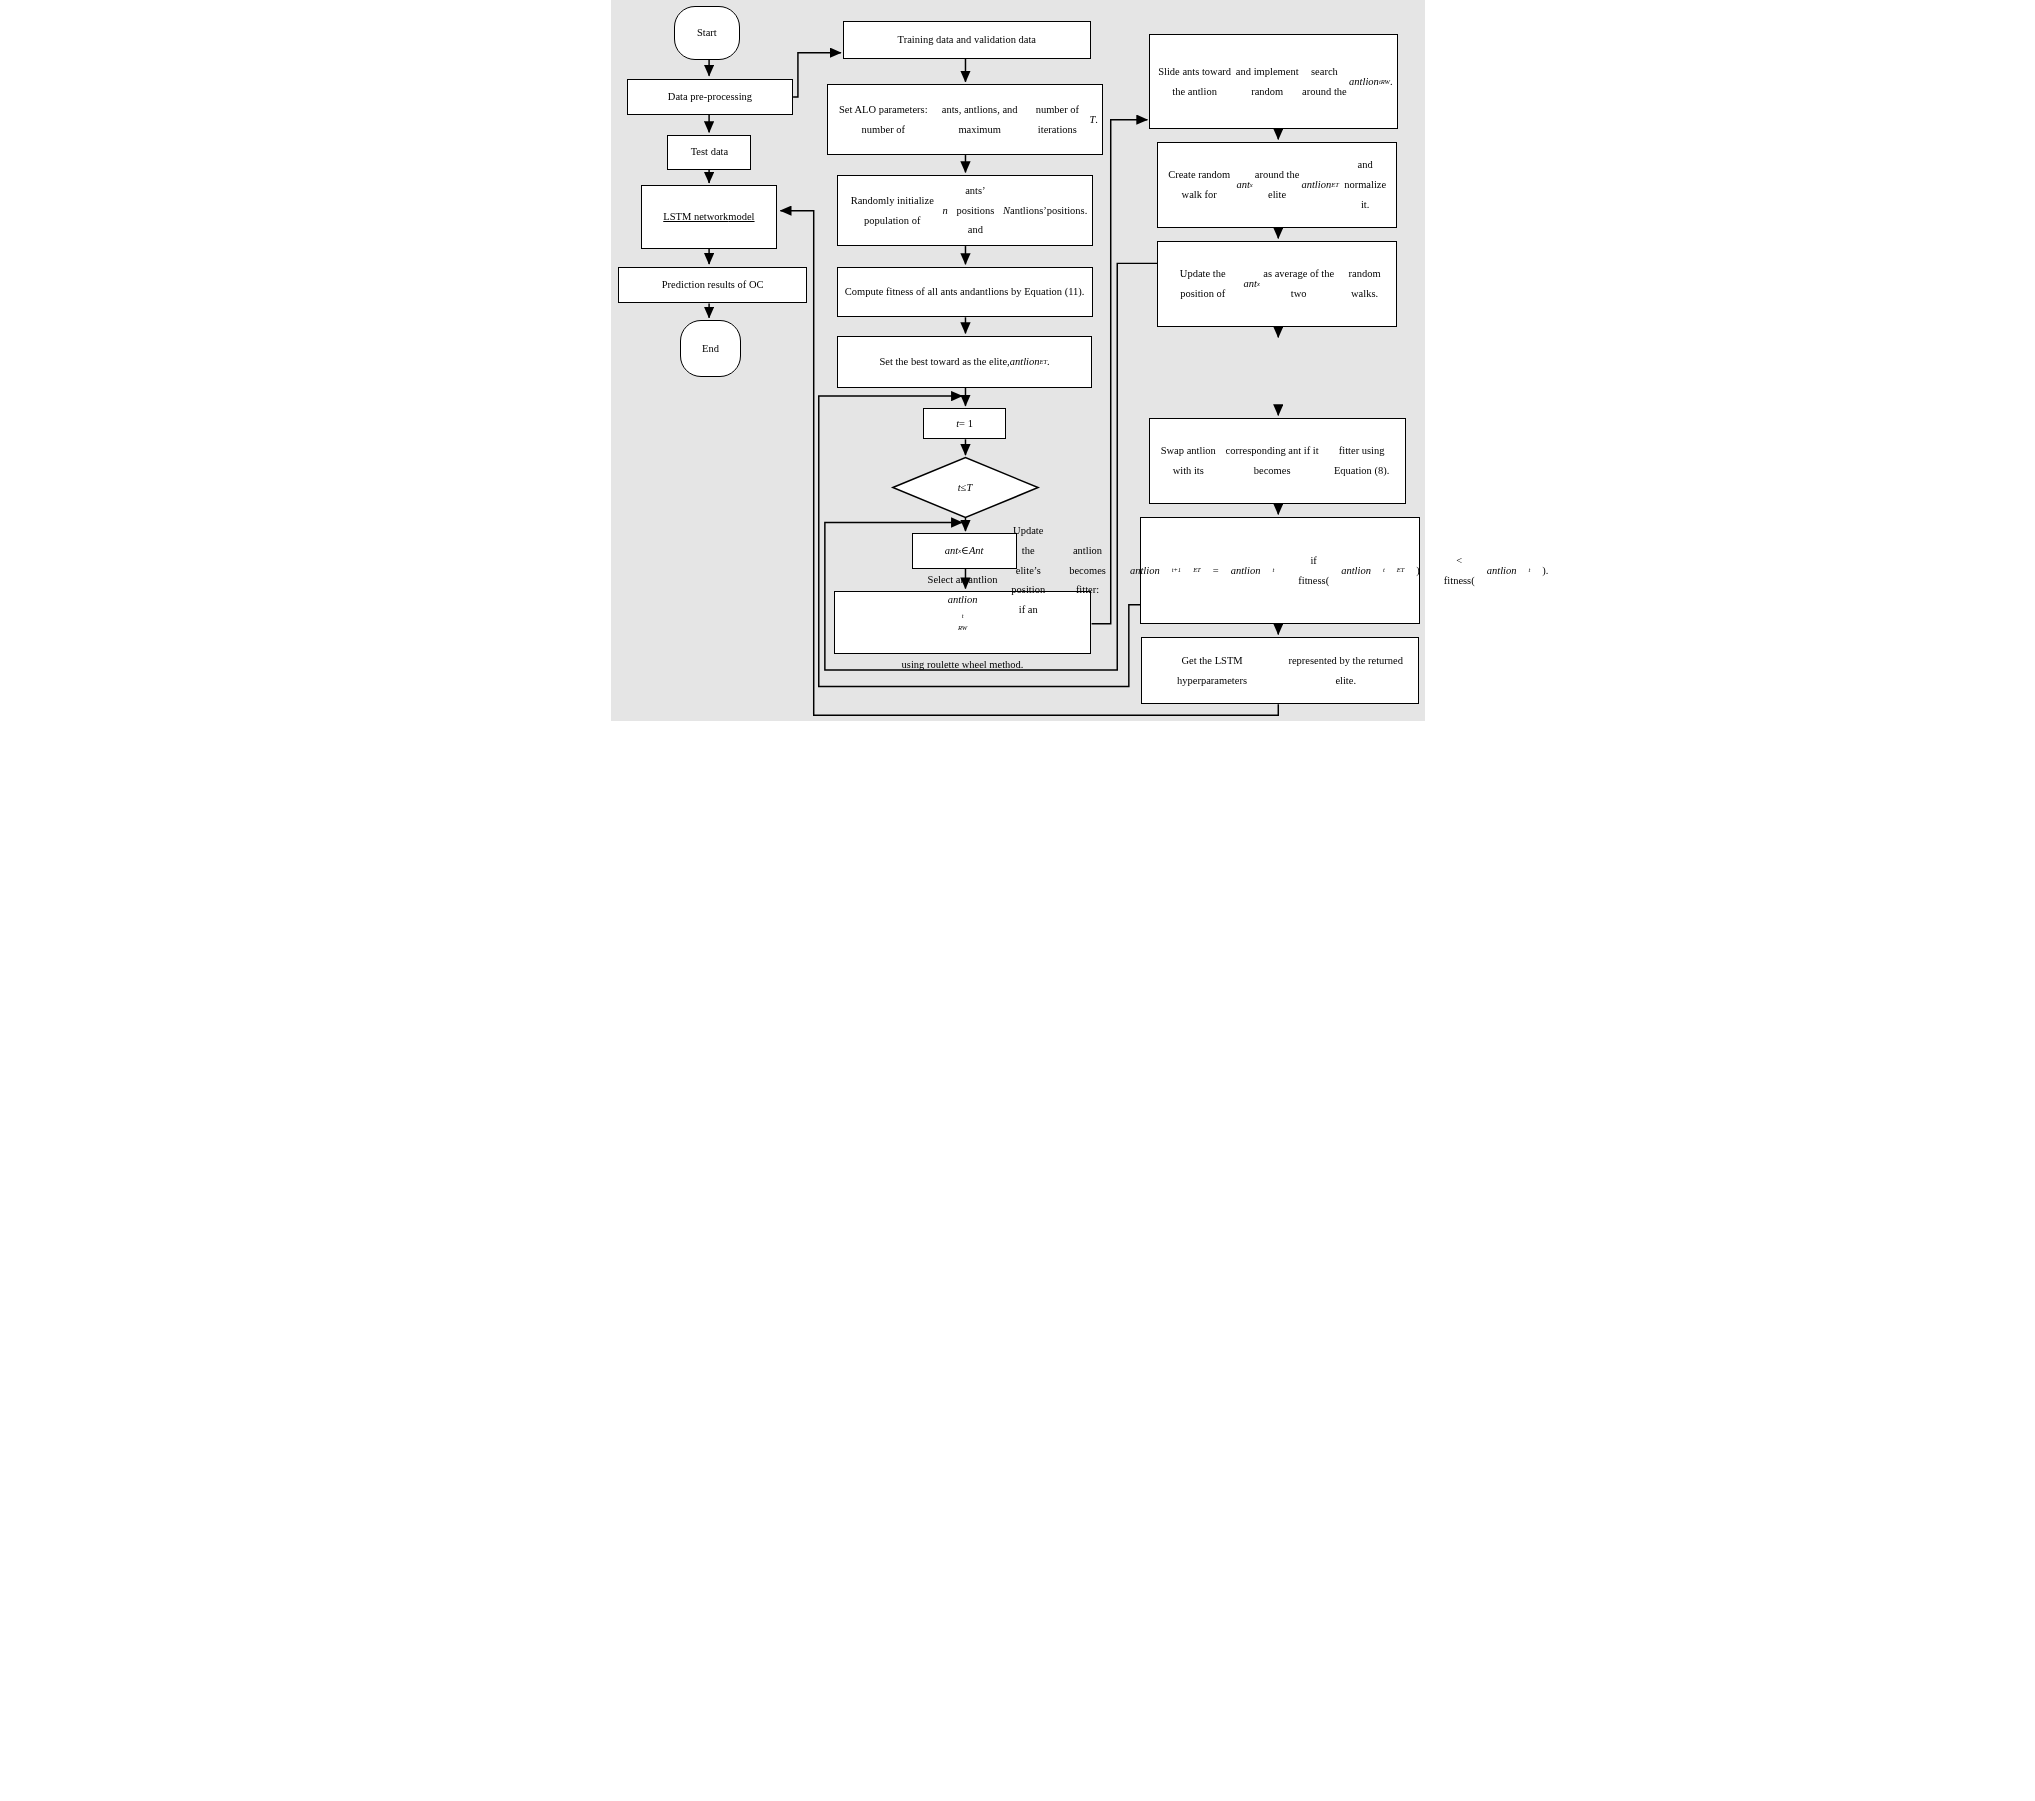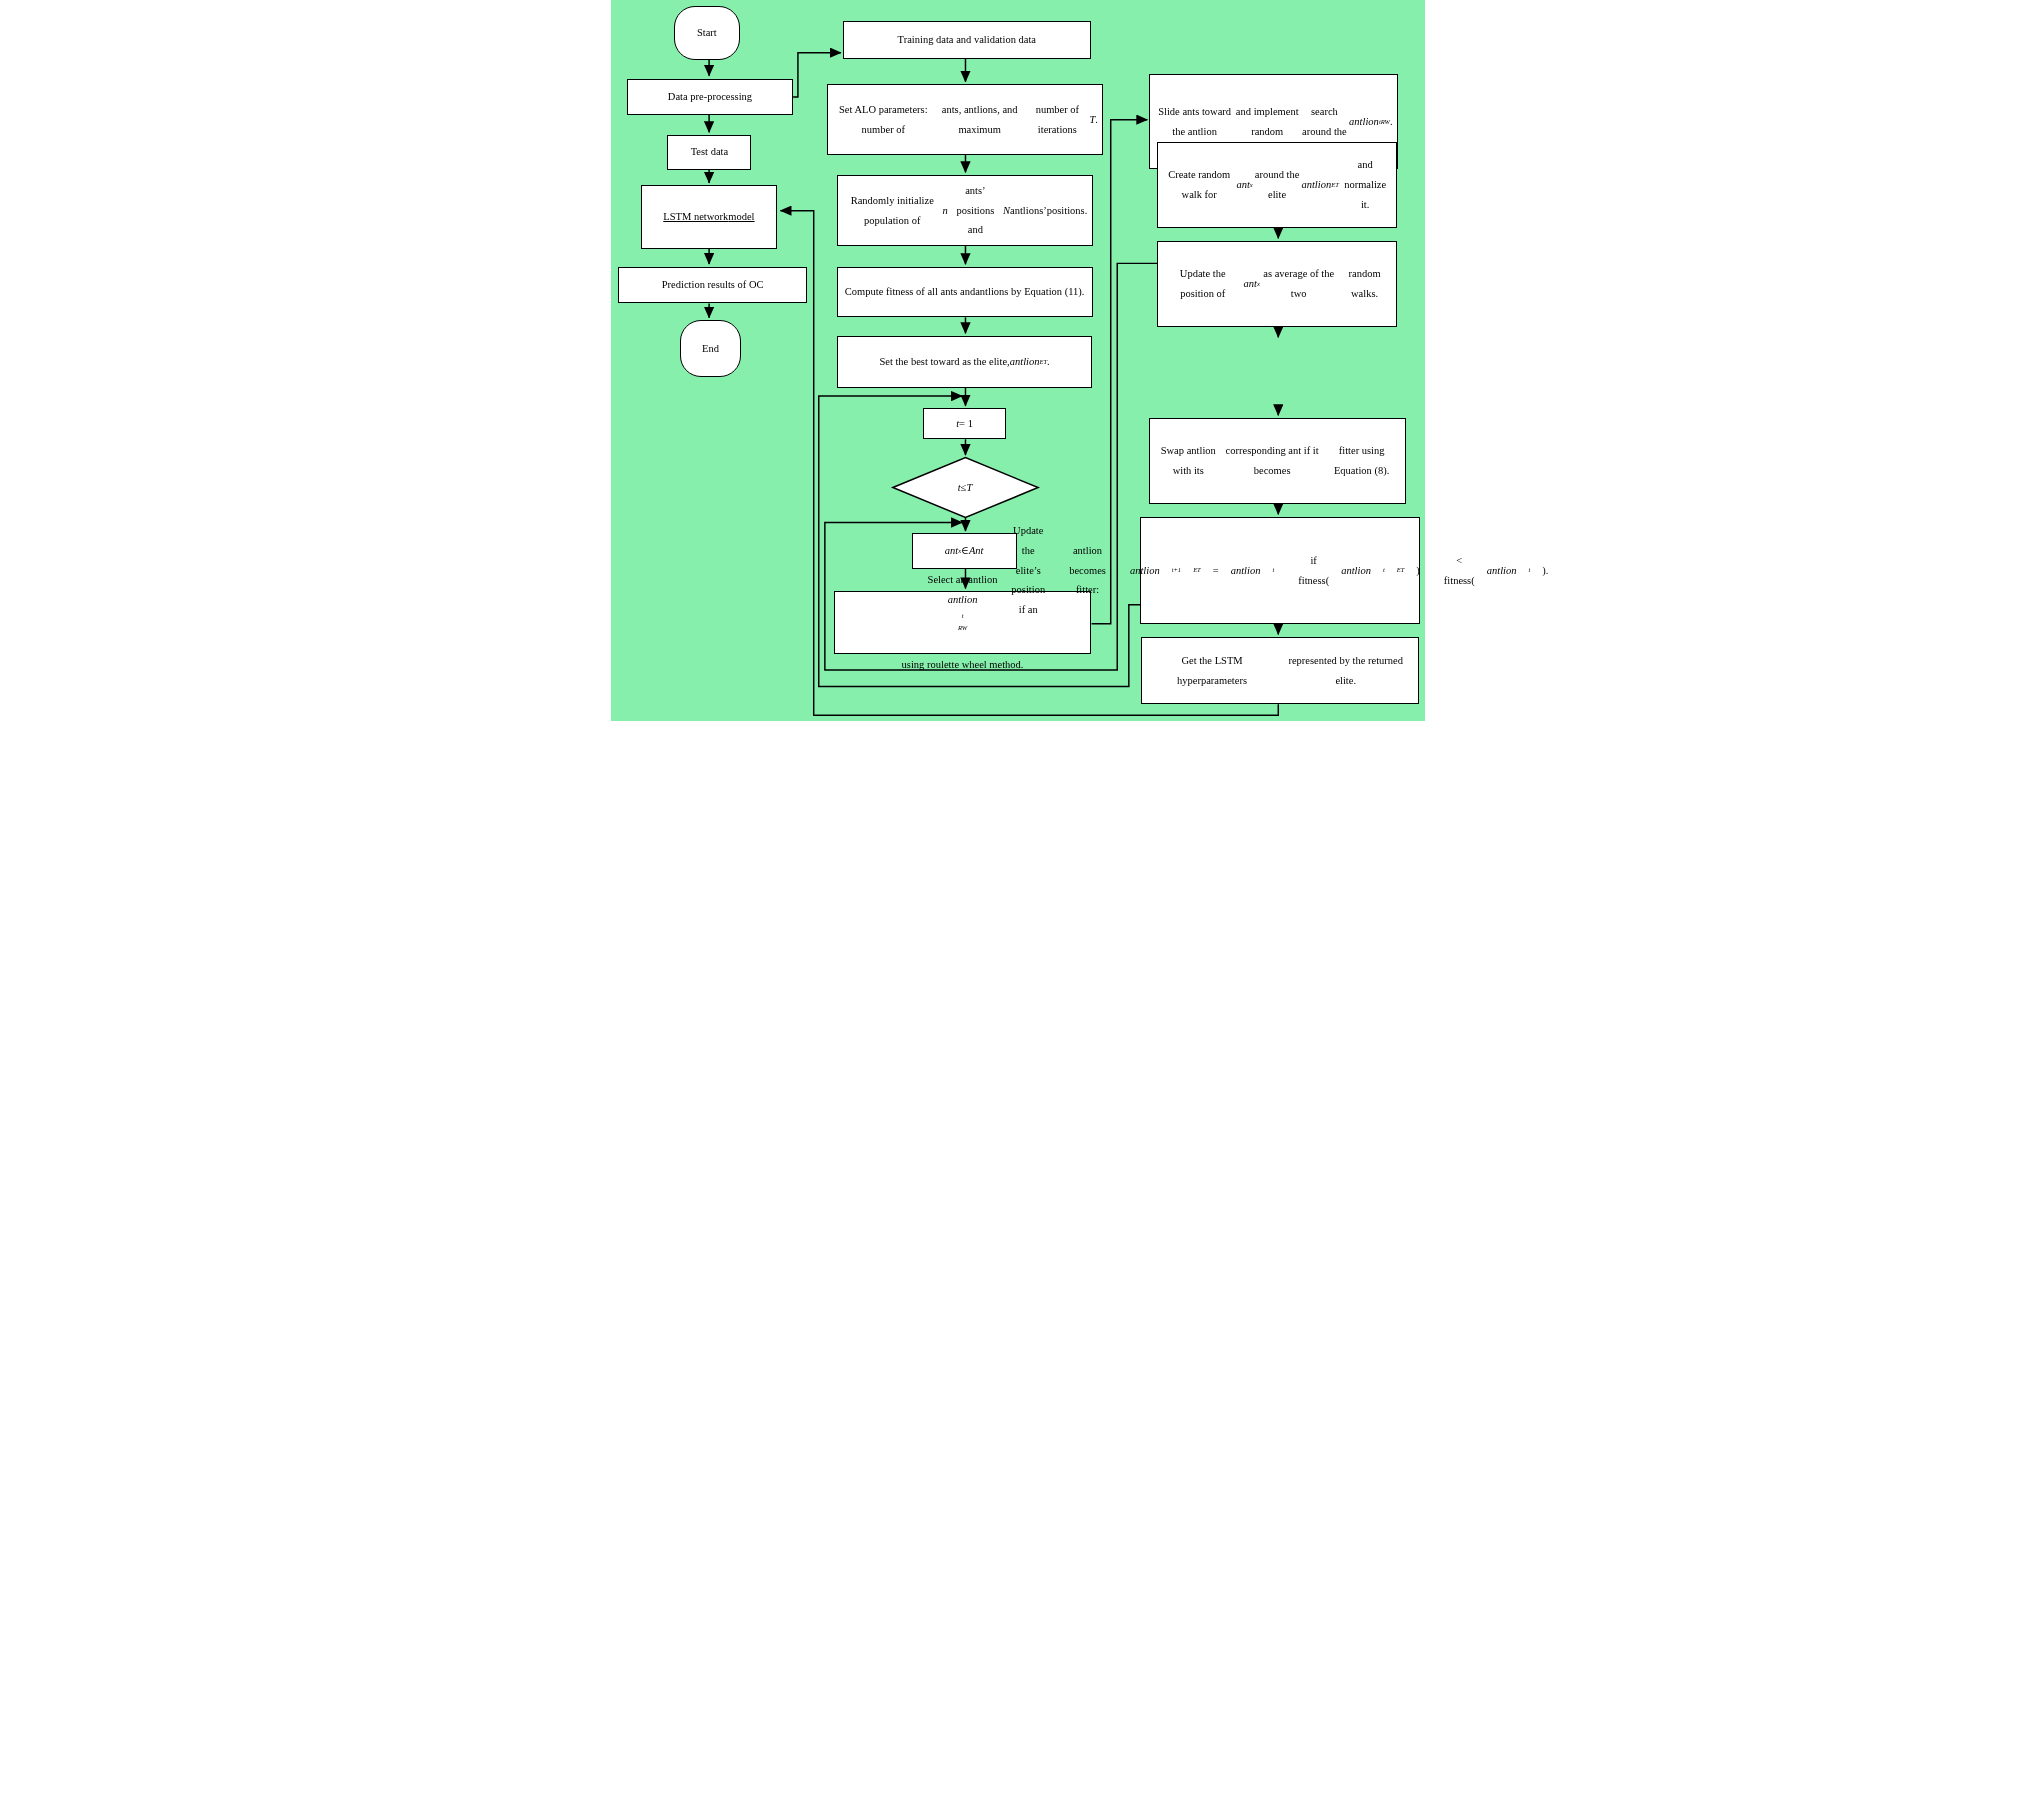--- a/index.html
+++ b/index.html
@@ -1,20 +1,20 @@
 <!DOCTYPE html>
 <html style="font-size:8.4px"><head>
 <meta charset="utf-8">
 <style>
   html,body{margin:0;padding:0;background:#ffffff;}
   #stage{
     position:relative;
     width:814px;height:721px;
     margin:0 auto;
-    background:#86efac;
+    background:#e5e5e5;
     font-family:"Liberation Serif","DejaVu Serif",serif;
     color:#000;
   }
   #connector-layer{position:absolute;left:0;top:0;width:100%;height:100%;}
   .node{
     position:absolute;
     border:1.6px solid #000;
     background:#fff;
     display:flex;align-items:center;justify-content:center;
     text-align:center;
@@ -41,21 +41,21 @@
   #node-setalo     {left:26.64%; top:11.69%; width:33.88%; height:9.82%;}
   #node-randominit {left:27.80%; top:24.26%; width:31.42%; height:9.88%;}
   #node-compute1   {left:27.80%; top:37.00%; width:31.42%; height:7.01%;}
   #node-elite      {left:27.83%; top:46.58%; width:31.34%; height:7.19%;}
   #node-t1         {left:38.45%; top:56.63%; width:10.09%; height:4.30%;}
   #node-diamond-label{left:34.63%; top:63.47%; width:17.84%; height:8.30%;}
   #node-antx       {left:36.98%; top:73.99%; width:12.93%; height:4.91%;}
   #node-select     {left:27.46%; top:81.97%; width:31.58%; height:8.71%;flex-direction:column;}
 
   
-  #node-slide      {left:66.20%; top:4.76%;  width:30.52%; height:13.15%;margin-top:40px;}
+  #node-slide      {left:66.20%; top:4.76%;  width:30.52%; height:13.15%;}
   #node-create     {left:67.11%; top:19.67%; width:29.48%; height:11.98%;}
   #node-upos       {left:67.11%; top:33.40%; width:29.48%; height:11.98%;}
   #node-compute2   {left:67.11%; top:47.14%; width:29.48%; height:9.06%;}
   #node-swap       {left:66.20%; top:57.95%; width:31.55%; height:11.98%;}
   #node-uelite     {left:65.04%; top:71.68%; width:34.39%; height:14.90%;gap:12px;}
   #node-getlstm    {left:65.17%; top:88.34%; width:34.13%; height:9.35%;}
 </style>
 </head>
 <body>
 

